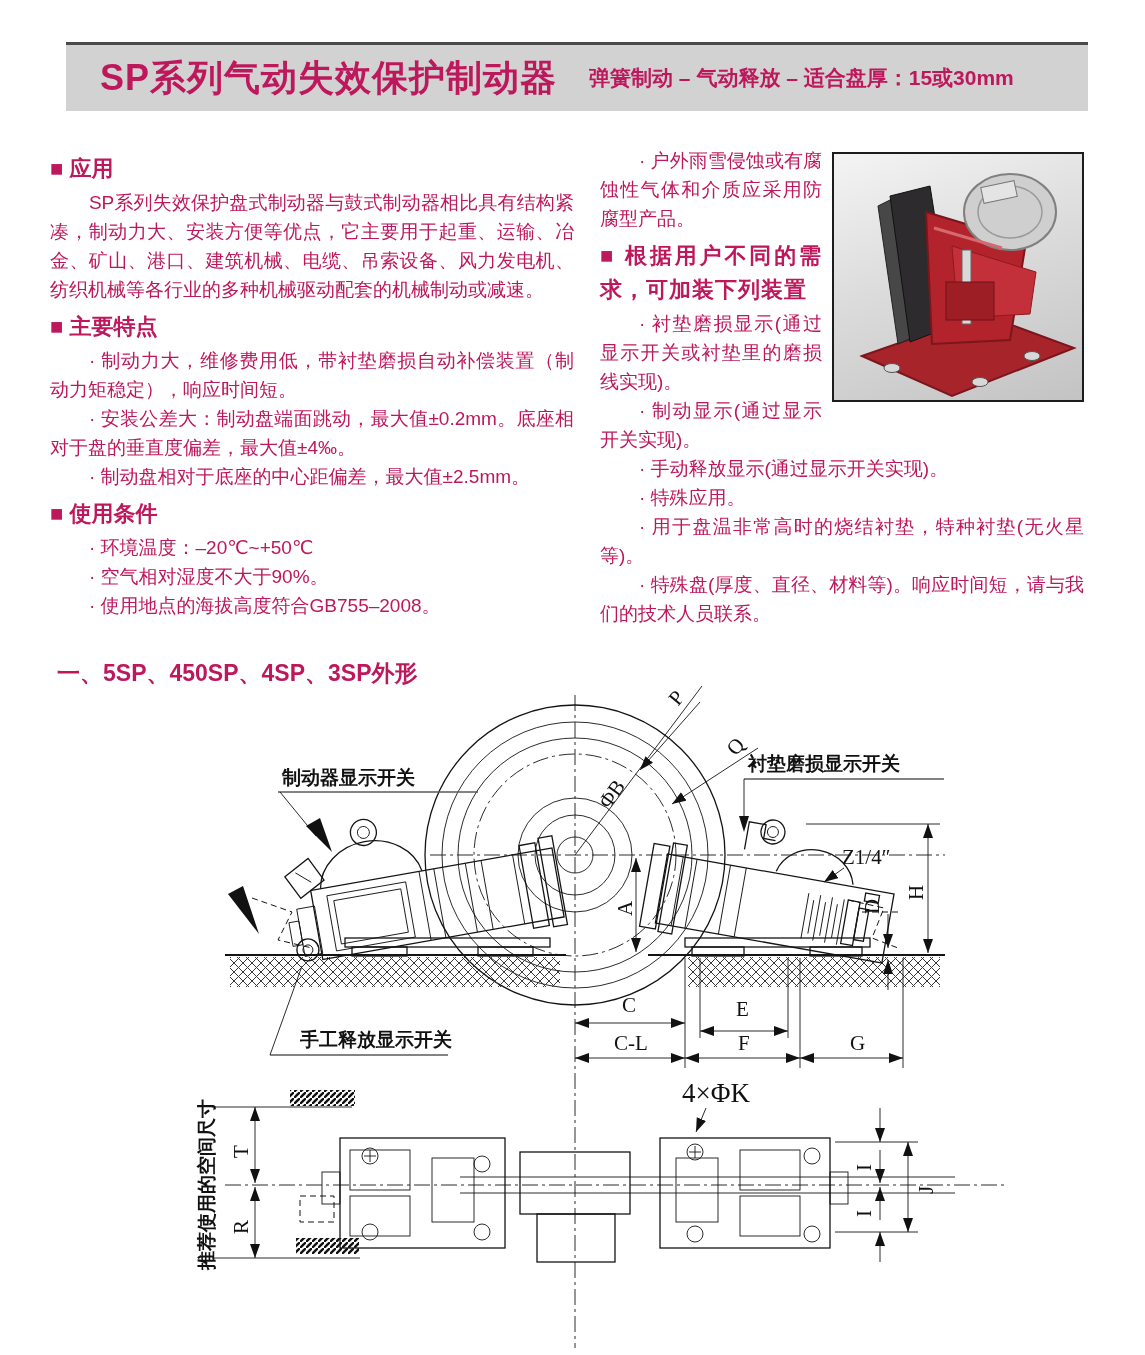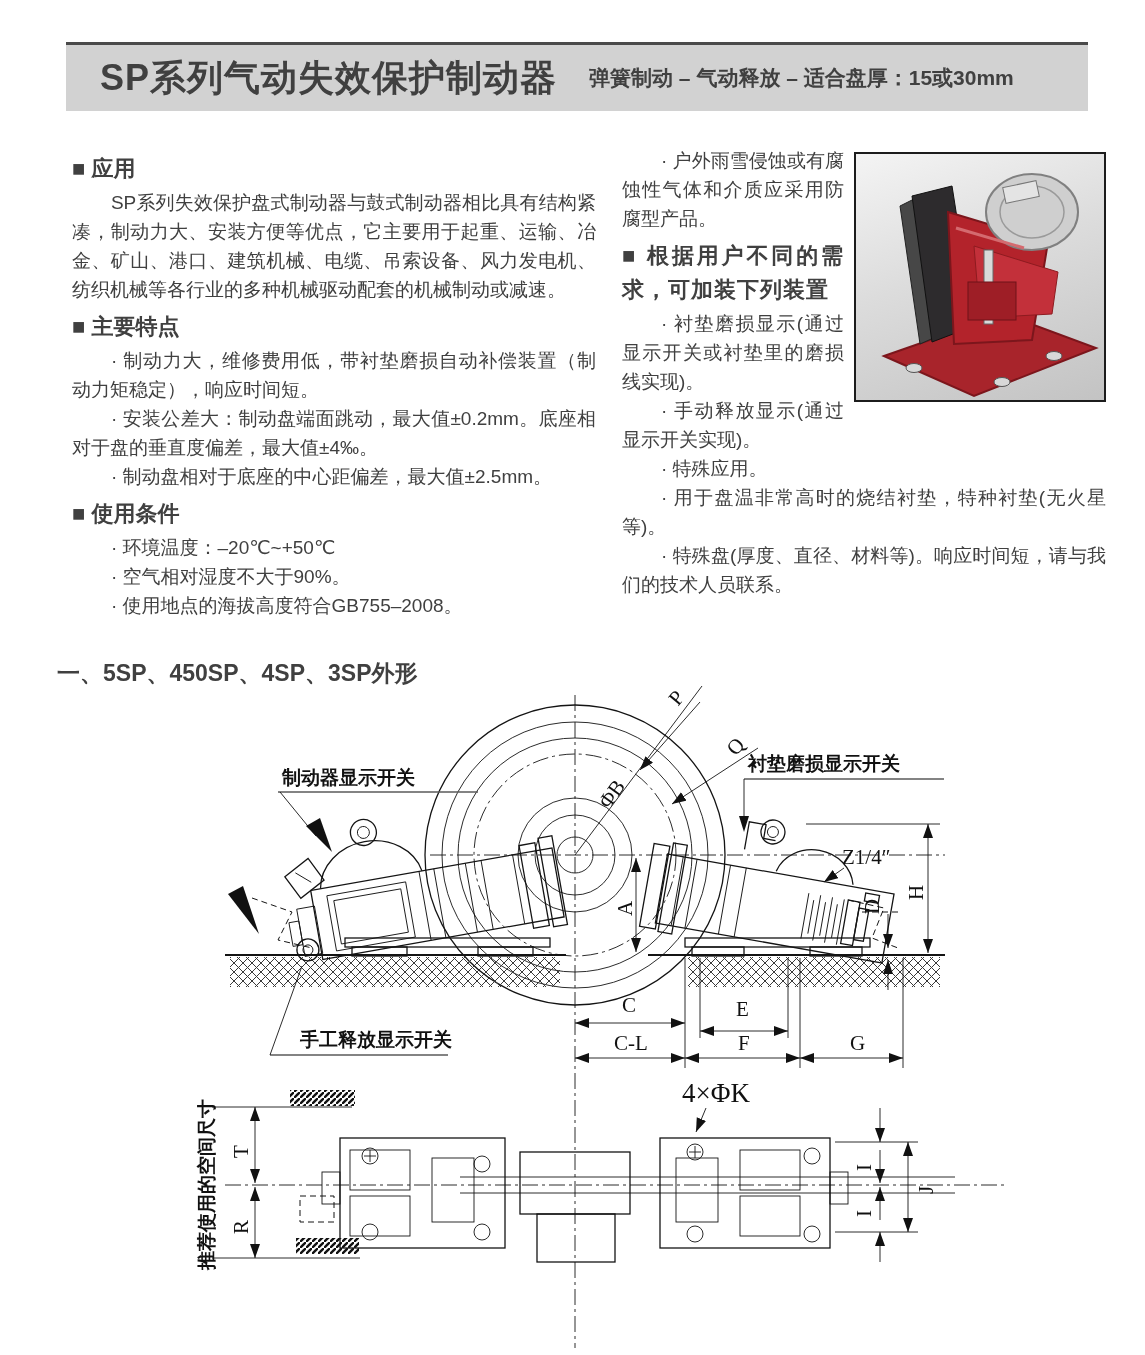--- a/index.html
+++ b/index.html
@@ -1,24 +1,24 @@
 <!DOCTYPE html>
 <html><head>
 <meta charset="utf-8">
 <style>
   html,body{margin:0;padding:0;background:#ffffff;}
   #page{position:relative;width:1145px;height:1355px;background:#fff;overflow:hidden;
-        font-family:"Liberation Sans","DejaVu Sans",sans-serif;color:#404040;}
+        font-family:"Liberation Sans","DejaVu Sans",sans-serif;color:#be185d;}
   
   .hdr{position:absolute;left:66px;top:42px;width:1022px;height:66px;background:#d2d2d2;
        border-top:3px solid #4a4a4a;display:flex;align-items:center;}
   .hdr .t1{font-size:36px;font-weight:bold;letter-spacing:1px;margin-left:34px;white-space:nowrap;}
   .hdr .t2{font-size:21px;font-weight:bold;margin-left:32px;white-space:nowrap;}
   
-  .cols{position:absolute;left:72px;top:146px;width:1034px;display:flex;gap:26px;justify-content:center;}
+  .cols{position:absolute;left:50px;top:146px;width:1034px;display:flex;gap:26px;justify-content:center;}
   .colL{width:524px;}
   .colR{width:484px;flex:1;}
   .h2{font-size:22px;font-weight:bold;margin:8px 0 4px 0;}
   .h2R{font-size:22px;font-weight:bold;line-height:34px;margin:6px 0 2px 0;text-align:justify;letter-spacing:1px;}
   .para,.bul{font-size:19px;line-height:29px;margin:0;text-align:justify;text-indent:2.05em;}
   .photo{float:right;width:252px;height:250px;margin:6px 0 10px 10px;border:2px solid #1c1c1c;
          background:linear-gradient(160deg,#f4f4f4 0%,#dcdcdc 45%,#c3c3c3 100%);box-sizing:border-box;}
   .sec-title{position:absolute;left:57px;top:658px;font-size:23px;font-weight:bold;}
   
   .diag{position:absolute;left:0;top:675px;}
@@ -72,20 +72,21 @@
           <ellipse cx="176" cy="58" rx="32" ry="26" fill="none" stroke="#9a9a9a" stroke-width="1.5"></ellipse>
           <rect x="148" y="30" width="34" height="16" fill="#e4e4e4" stroke="#777" transform="rotate(-12 165 38)"></rect>
           <rect x="128" y="96" width="9" height="74" fill="#d9d9d9" stroke="#666"></rect>
           <rect x="112" y="128" width="48" height="38" fill="#9e1e26" stroke="#6e1318"></rect>
           <line x1="100" y1="74" x2="168" y2="94" stroke="#d46a6f" stroke-width="3"></line>
         </svg>
       </div>
       <p class="bul">·  户外雨雪侵蚀或有腐蚀性气体和介质应采用防腐型产品。</p>
       <div class="h2R">■ 根据用户不同的需求，可加装下列装置</div>
       <p class="bul">·  衬垫磨损显示(通过显示开关或衬垫里的磨损线实现)。</p>
+      <p class="bul">·  制动显示(通过显示开关实现)。</p>
       <p class="bul">·  手动释放显示(通过显示开关实现)。</p>
       <p class="bul">·  特殊应用。</p>
       <p class="bul">·  用于盘温非常高时的烧结衬垫，特种衬垫(无火星等)。</p>
       <p class="bul">·  特殊盘(厚度、直径、材料等)。响应时间短，请与我们的技术人员联系。</p>
     </div>
   </div>
 
   <div class="sec-title">一、5SP、450SP、4SP、3SP外形</div>
 
   <svg class="diag" width="1145" height="680" viewBox="0 675 1145 680">

